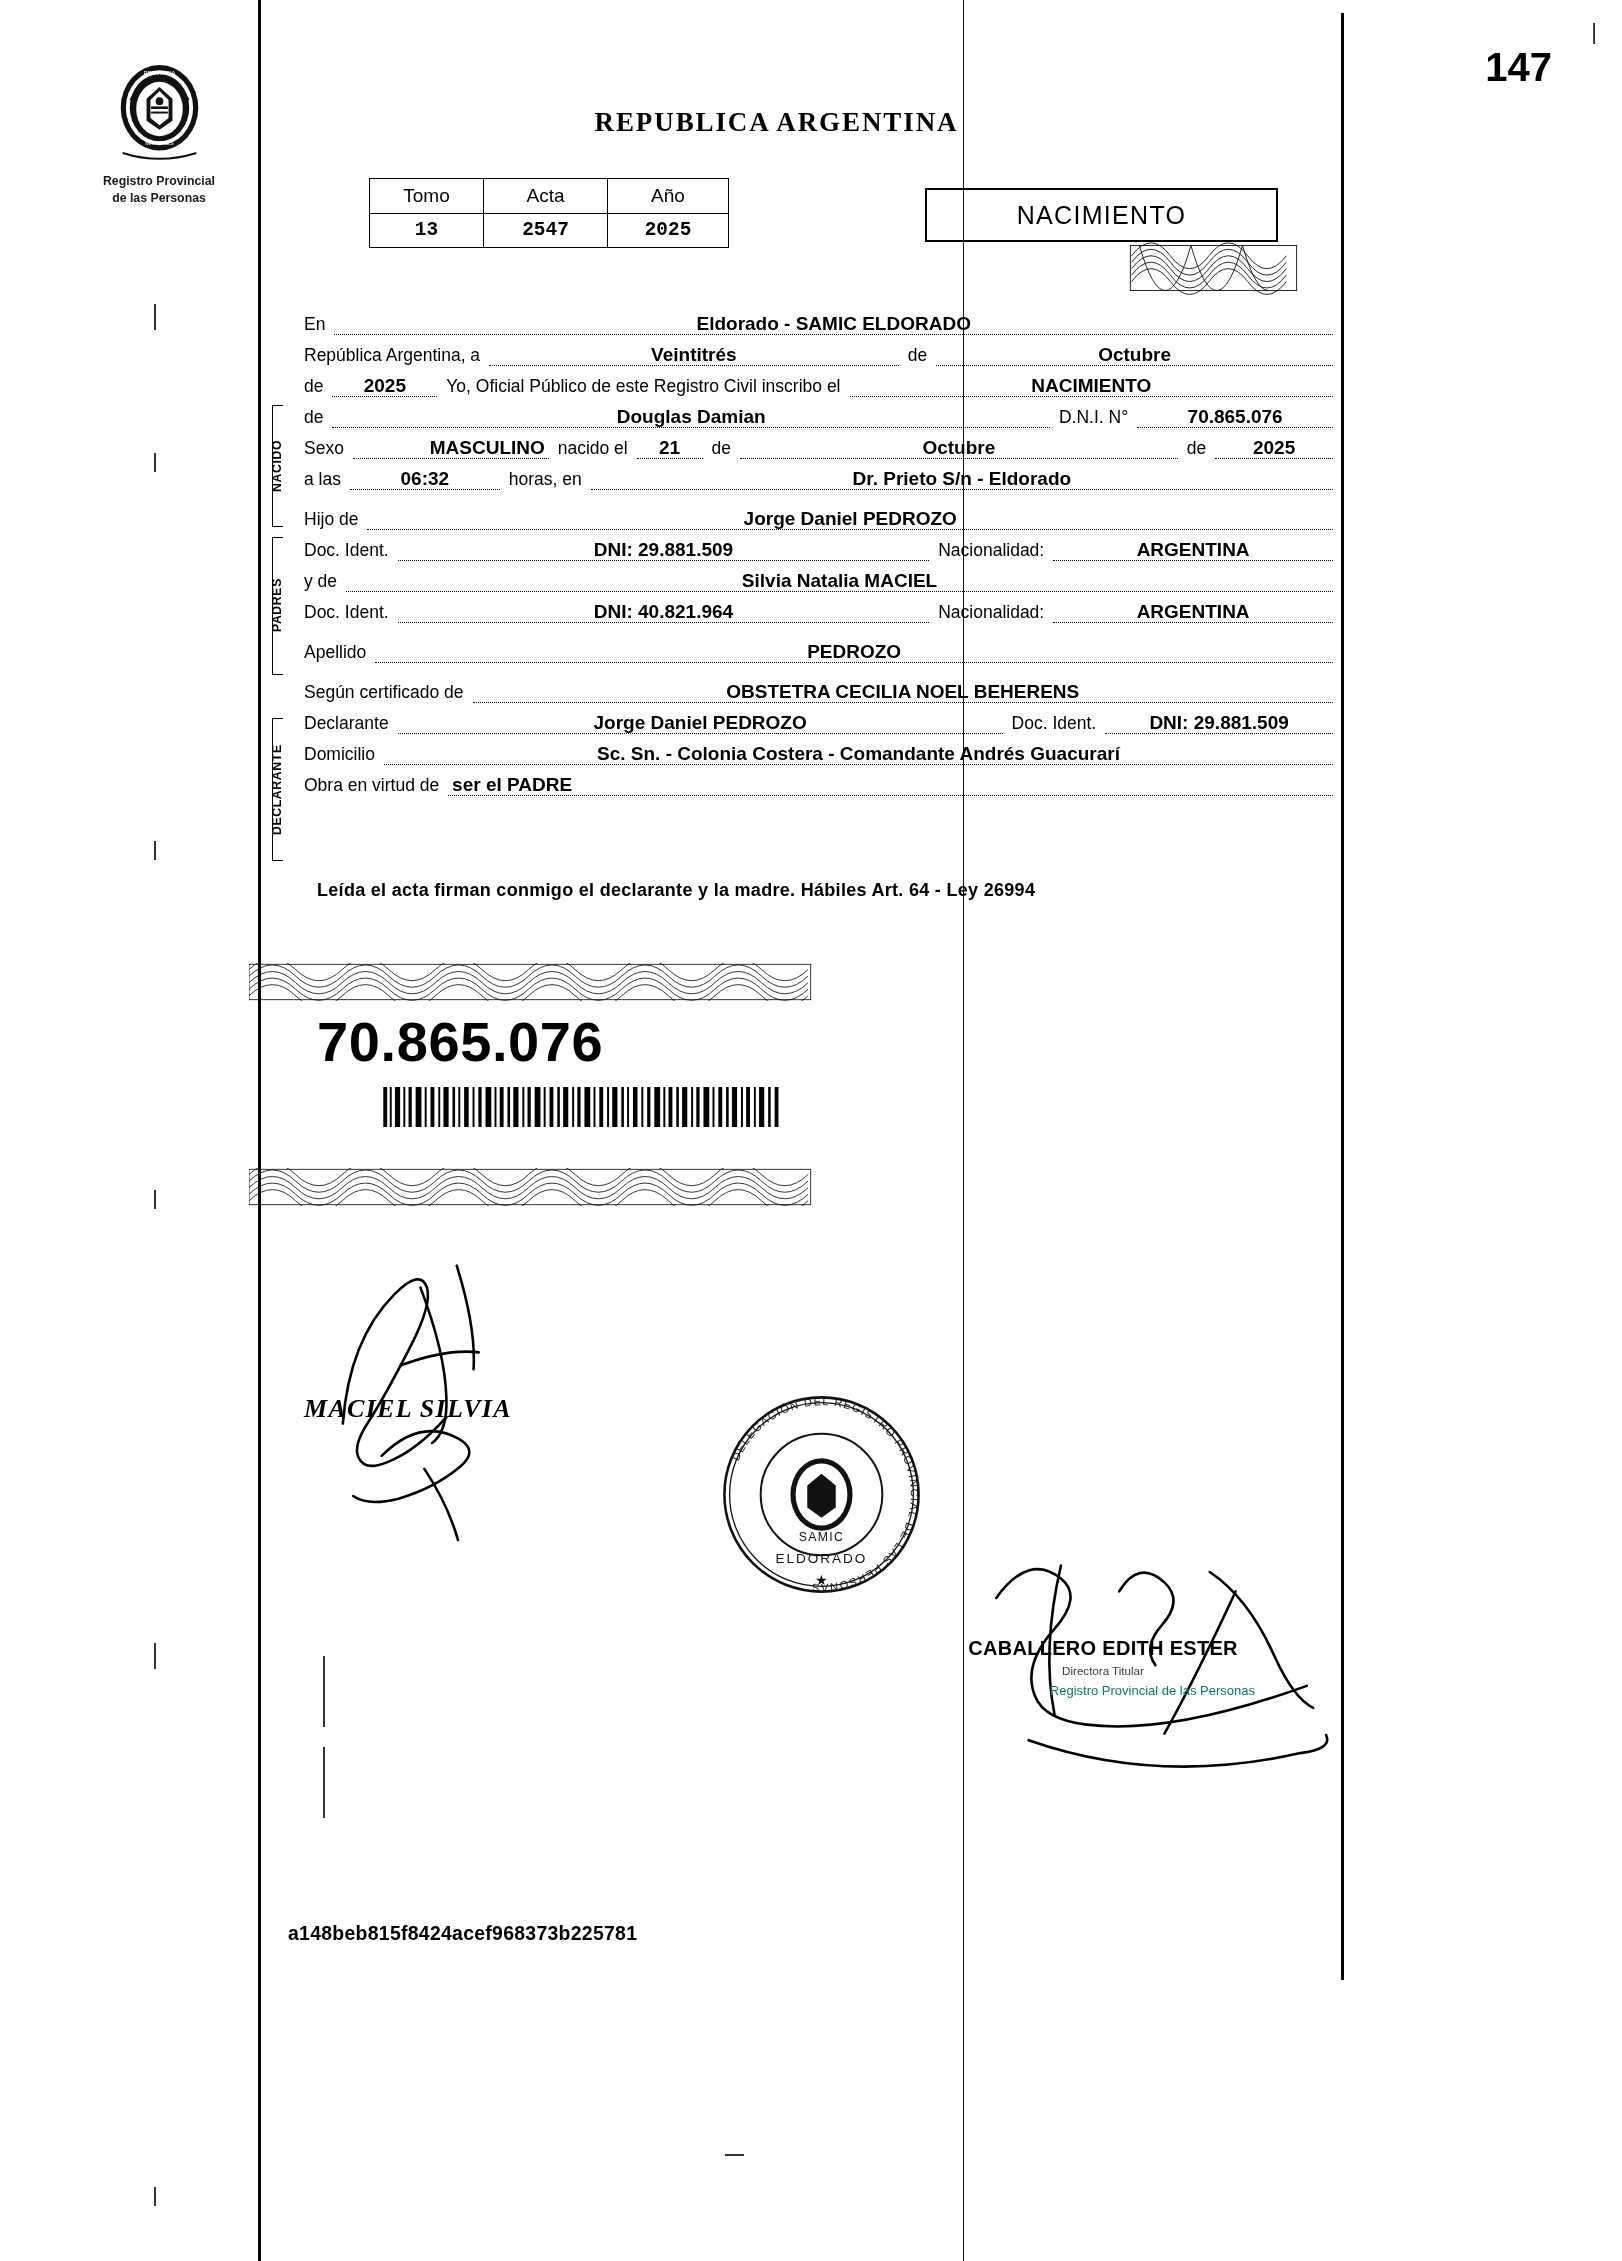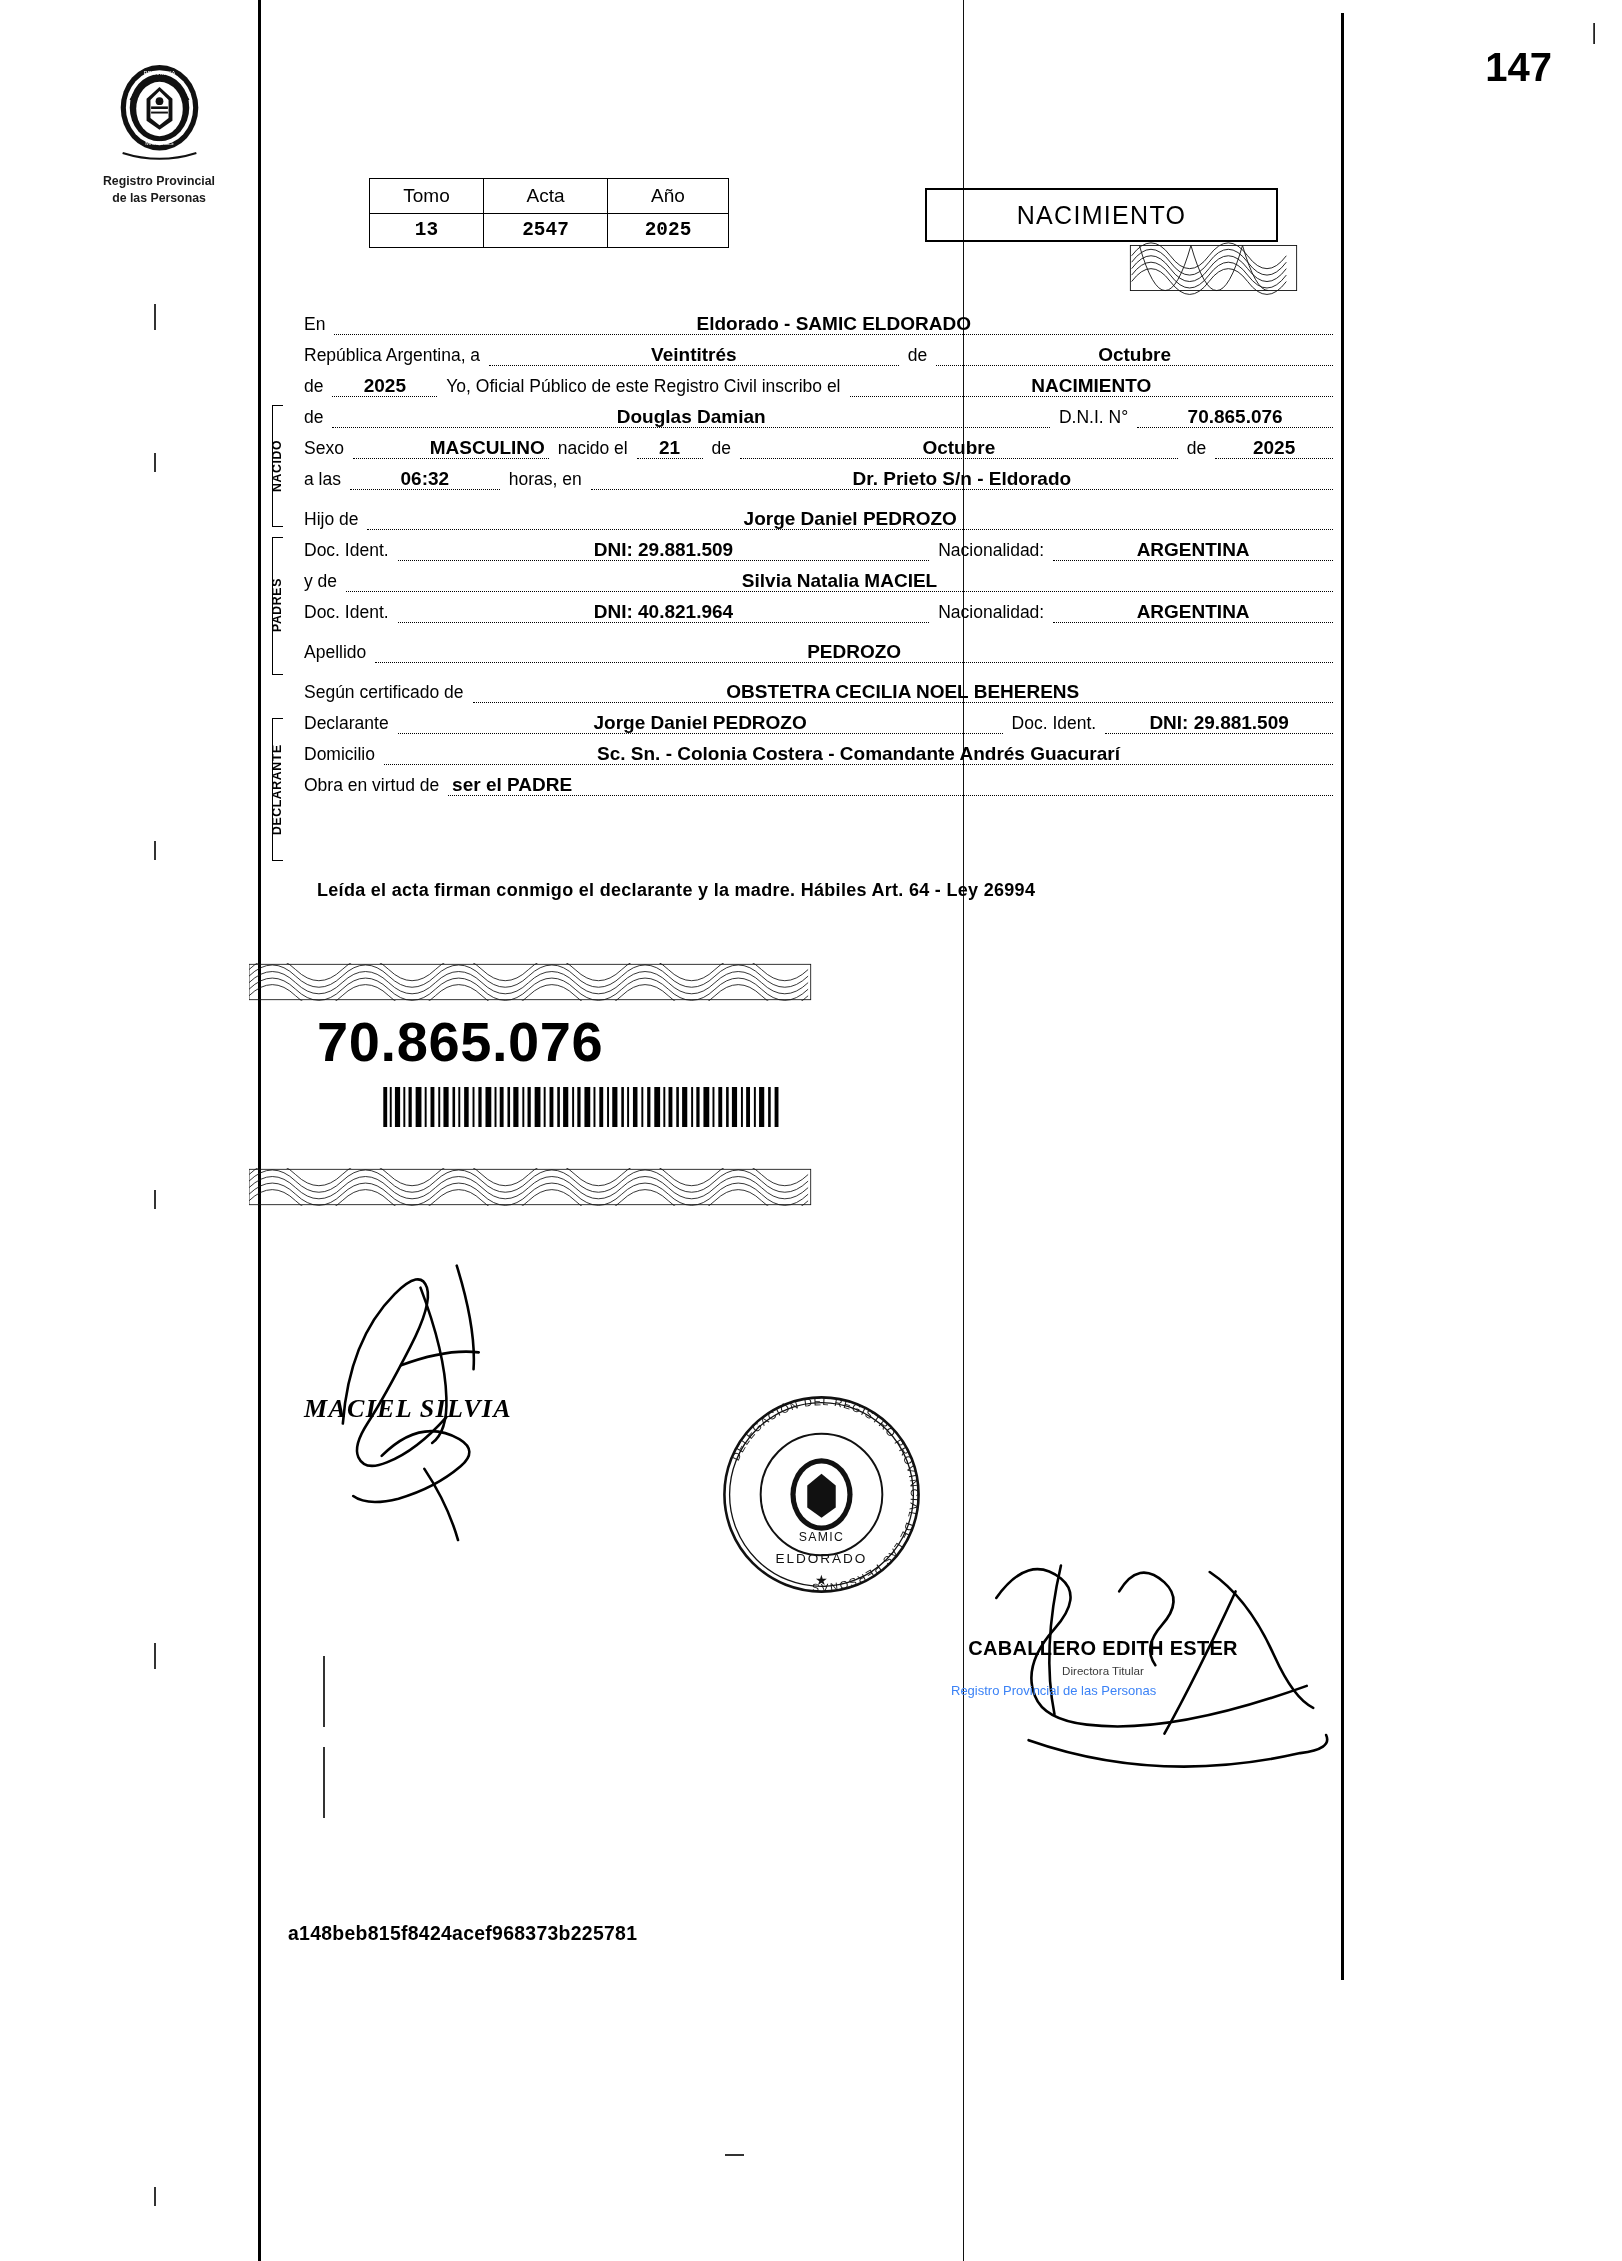--- a/index.html
+++ b/index.html
@@ -222,23 +222,23 @@
     left: 964px; top: 1664px;
     width: 278px;
     text-align: center;
     font-size: 11.6px;
     color: #3a3a3a;
   }
   .officer-org {
     position: absolute;
     left: 951px; top: 1683px;
     width: 304px;
-    text-align: left;
+    text-align: right;
     font-size: 13px;
-    color: #3b82f6;
+    color: #0f766e;
   }
 
   .hash {
     position: absolute;
     left: 288px; top: 1922px;
     font-size: 19.4px;
     font-weight: bold;
     letter-spacing: 0.3px;
     font-family: "Liberation Sans", sans-serif;
   }
@@ -283,20 +283,21 @@
     </div>
     <div class="registry-caption">
       <div>Registro Provincial</div>
       <div>de las Personas</div>
     </div>
   </div>
 
   <div class="page-number">147</div>
   <div class="corner-mark">|</div>
 
+  <div class="doc-title">REPUBLICA ARGENTINA</div>
 
   <table class="meta-table">
     <tbody>
         <tr>
       <th class="col-tomo">Tomo</th>
       <th class="col-acta">Acta</th>
       <th class="col-anio">Año</th>
     </tr>
     <tr>
       <td class="val">13</td>

